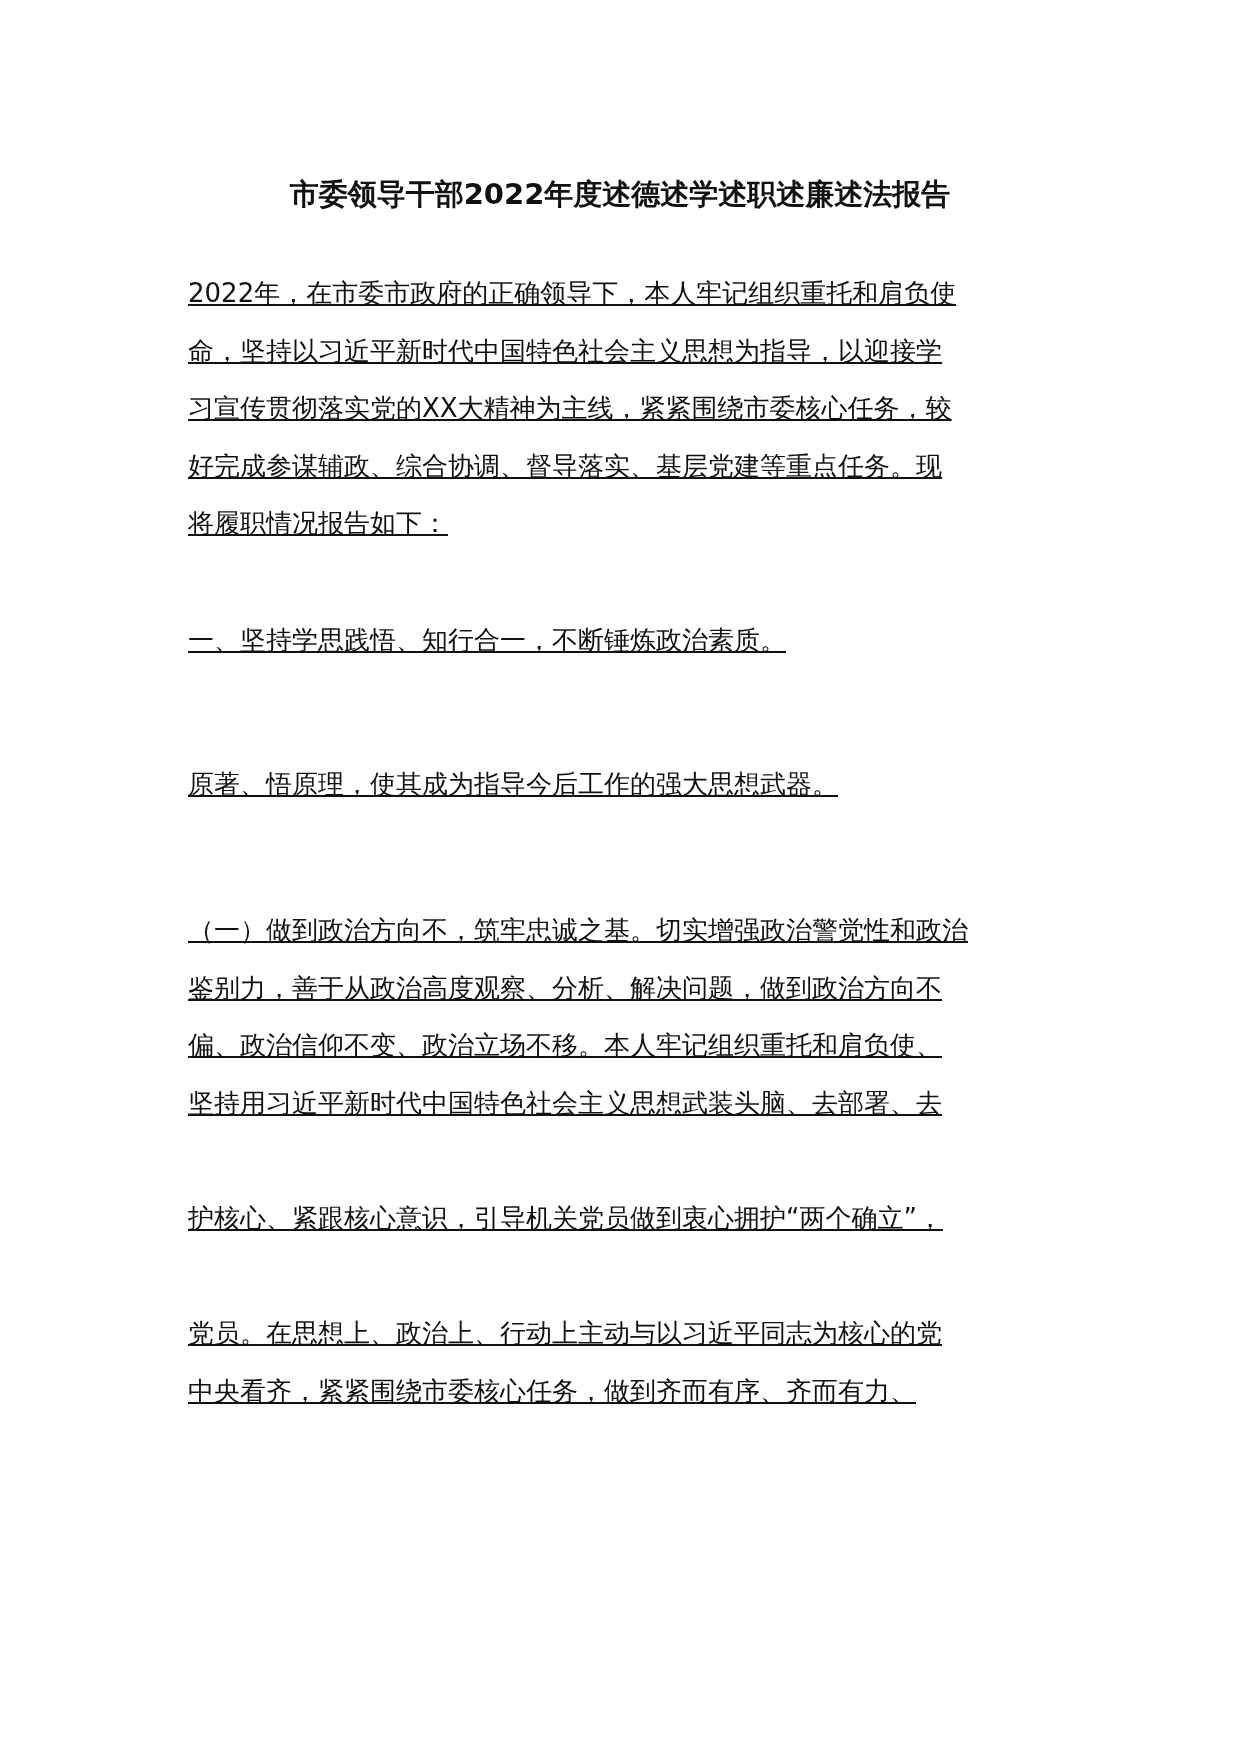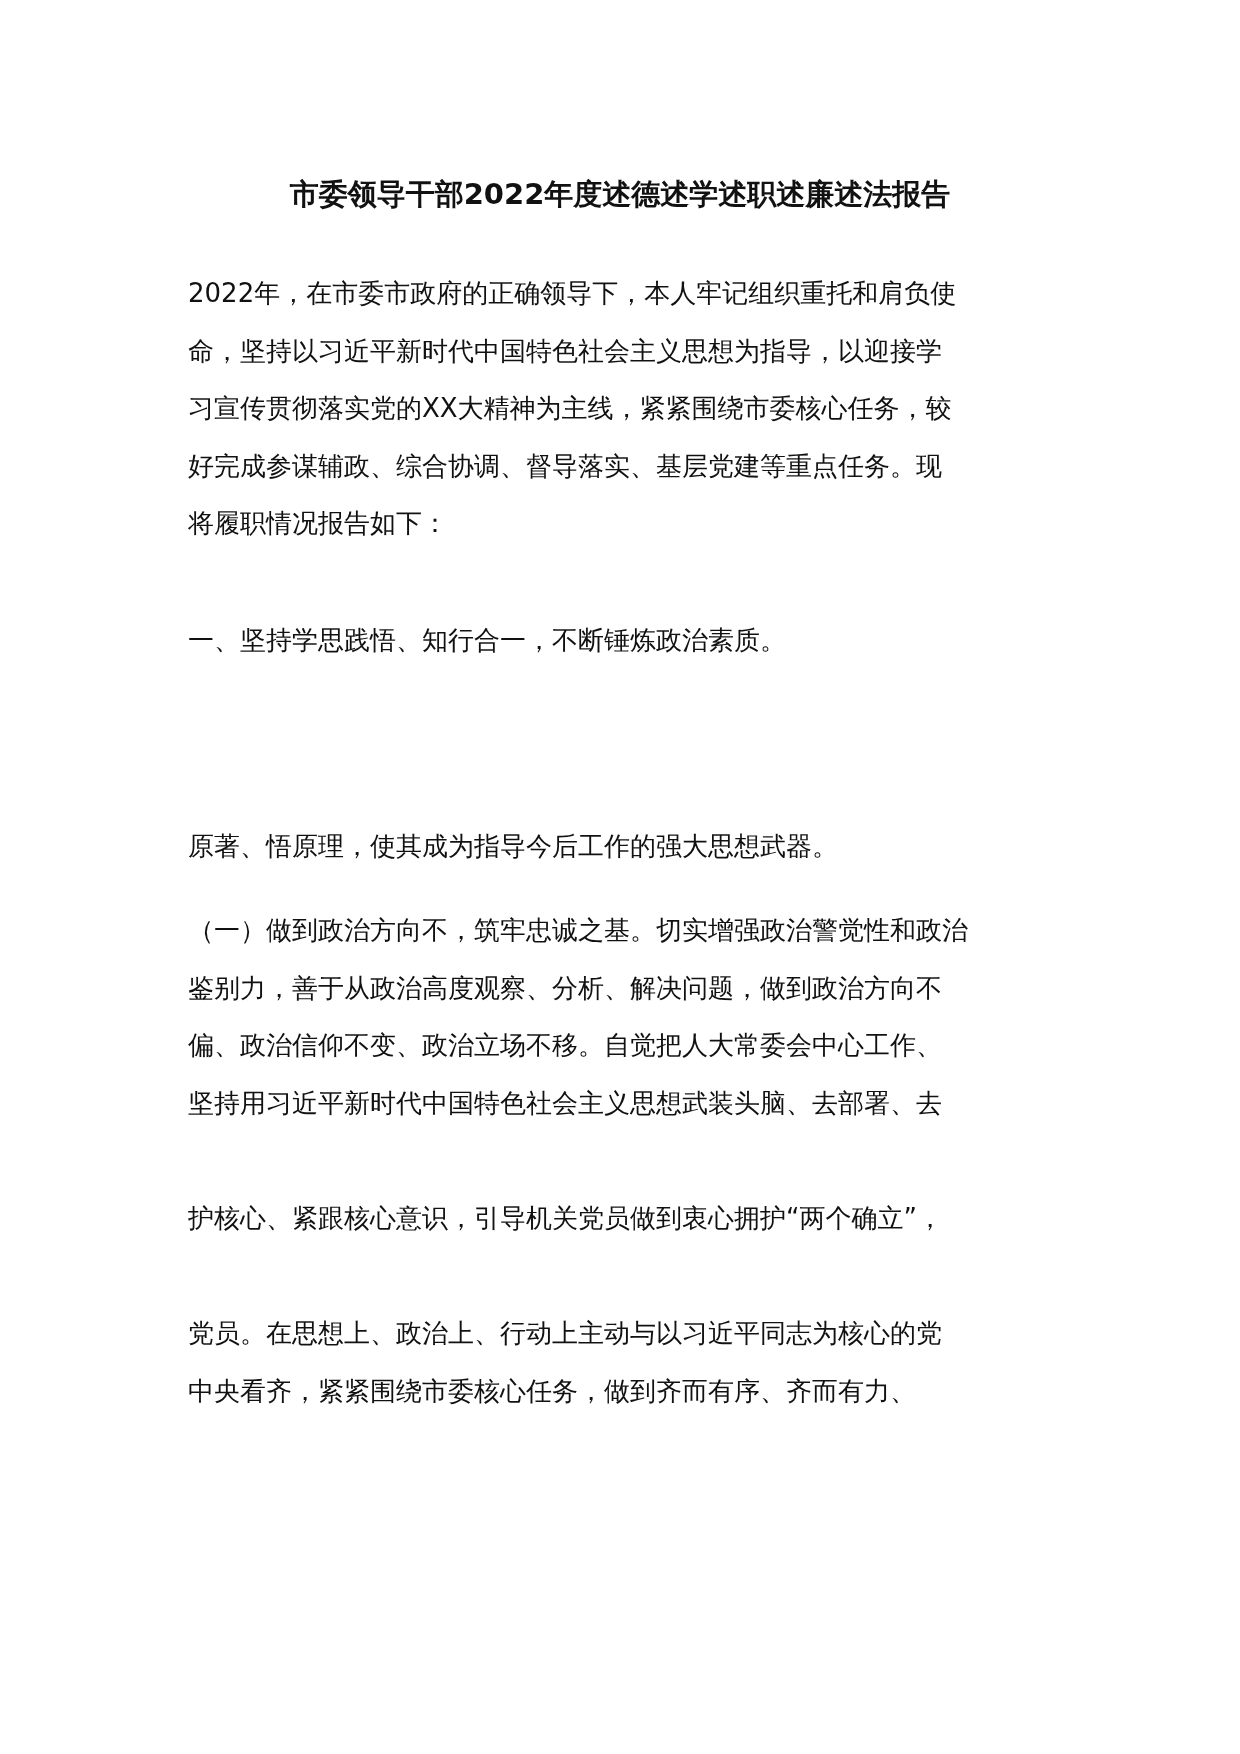--- a/index.html
+++ b/index.html
@@ -1,38 +1,38 @@
 <!DOCTYPE html>
 <html><head>
 <meta charset="utf-8">
 <style>
   html, body { margin: 0; padding: 0; background: #ffffff; }
   body { width: 1240px; height: 1754px; position: relative; overflow: hidden;
          font-family: "DejaVu Sans", "Liberation Sans", sans-serif; color: #111111; }
   .page { position: absolute; left: 0; top: 0; width: 1188px; height: 1754px; background: #fff; }
   .title { position: absolute; left: 0; width: 1240px; top: 175px; text-align: center;
            font-size: 29px; font-weight: bold; letter-spacing: 0px; white-space: nowrap; }
-  .line { position: absolute; left: 188px; font-size: 26px; white-space: nowrap; line-height: 36px; }
+  .line { position: absolute; left: 188px; font-size: 26px; white-space: nowrap; line-height: 36px; text-decoration: underline; }
 </style>
 </head>
 <body>
 
 <div class="page">
   <div class="title">市委领导干部2022年度述德述学述职述廉述法报告</div>
 
   <div class="line" style="top:275px">2022年，在市委市政府的正确领导下，本人牢记组织重托和肩负使</div>
   <div class="line" style="top:333px">命，坚持以习近平新时代中国特色社会主义思想为指导，以迎接学</div>
   <div class="line" style="top:390px">习宣传贯彻落实党的XX大精神为主线，紧紧围绕市委核心任务，较</div>
   <div class="line" style="top:448px">好完成参谋辅政、综合协调、督导落实、基层党建等重点任务。现</div>
   <div class="line" style="top:505px">将履职情况报告如下：</div>
 
   <div class="line" style="top:622px">一、坚持学思践悟、知行合一，不断锤炼政治素质。</div>
 
-  <div class="line" style="top:828px">原著、悟原理，使其成为指导今后工作的强大思想武器。</div>
+  <div class="line" style="top:766px">原著、悟原理，使其成为指导今后工作的强大思想武器。</div>
 
   <div class="line" style="top:912px">（一）做到政治方向不，筑牢忠诚之基。切实增强政治警觉性和政治</div>
   <div class="line" style="top:970px">鉴别力，善于从政治高度观察、分析、解决问题，做到政治方向不</div>
-  <div class="line" style="top:1027px">偏、政治信仰不变、政治立场不移。自觉把人大常委会中心工作、</div>
+  <div class="line" style="top:1027px">偏、政治信仰不变、政治立场不移。本人牢记组织重托和肩负使、</div>
   <div class="line" style="top:1085px">坚持用习近平新时代中国特色社会主义思想武装头脑、去部署、去</div>
   <div class="line" style="top:1200px">护核心、紧跟核心意识，引导机关党员做到衷心拥护“两个确立”，</div>
   <div class="line" style="top:1315px">党员。在思想上、政治上、行动上主动与以习近平同志为核心的党</div>
   <div class="line" style="top:1373px">中央看齐，紧紧围绕市委核心任务，做到齐而有序、齐而有力、</div>
 </div>
 
 </body></html>

